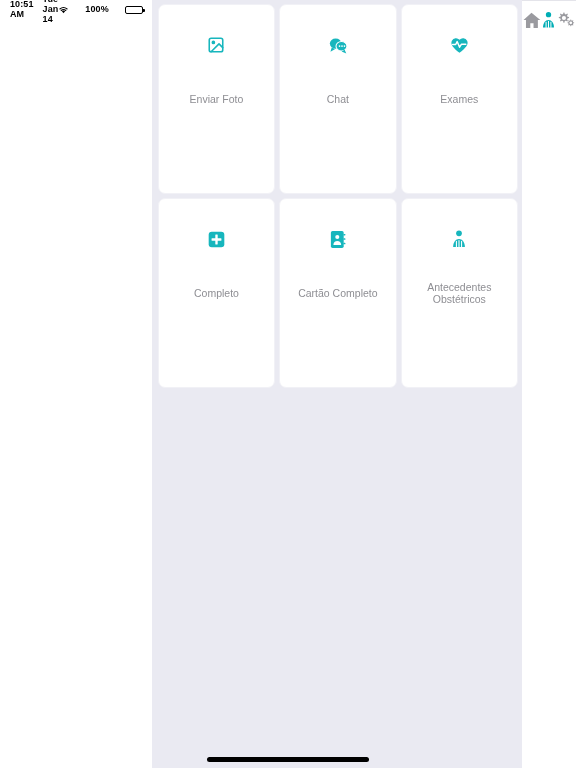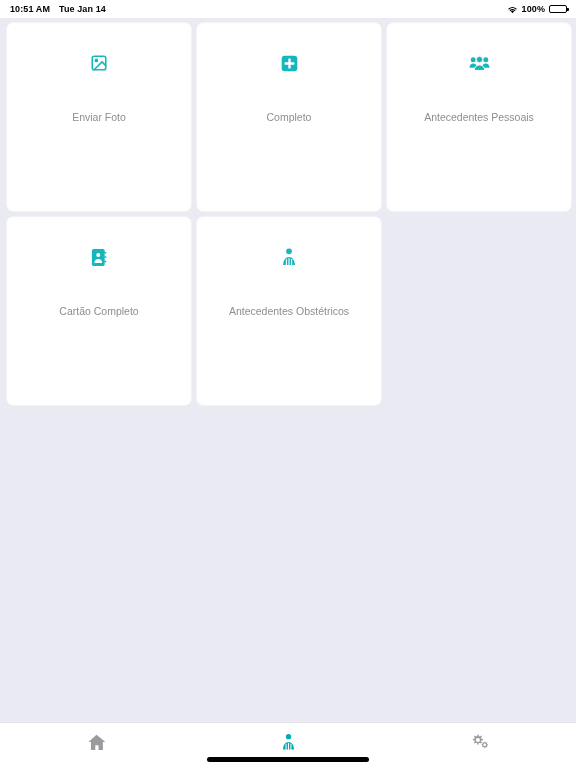--- a/index.html
+++ b/index.html
@@ -7,39 +7,38 @@
     width: 576px; height: 768px;
     background: #ffffff;
     font-family: "Liberation Sans", sans-serif;
     overflow: hidden;
   }
   .device {
     position: relative;
     width: 576px; height: 768px;
     background: #ffffff;
     display: flex;
-    flex-direction: column;
   }
 
   
   .statusbar {
     height: 18px;
     flex: 0 0 18px;
     display: flex;
     align-items: center;
     justify-content: space-between;
     padding: 0 9px 0 10px;
     background: #ffffff;
     font-size: 9px;
     color: #000000;
     font-weight: 600;
     letter-spacing: 0.1px;
   }
   .status-left { display: flex; align-items: center; gap: 9px; }
-  .status-right { display: flex; align-items: center; gap: 4px; }
+  .status-right { display: flex; align-items: flex-end; gap: 16px; }
   .wifi-icon { display: inline-block; width: 11px; height: 9px; position: relative; }
   .battery {
     width: 18px; height: 8.5px;
     border: 1px solid #000; border-radius: 2px;
     position: relative; padding: 1px;
   }
   .battery::after {
     content: ""; position: absolute; right: -3px; top: 2.3px;
     width: 1.6px; height: 3.4px; background: #000; border-radius: 0 1px 1px 0;
   }
@@ -180,48 +179,58 @@
         <div class="card-icon">
           <svg width="18" height="18" viewBox="0 0 24 24" fill="none" stroke="currentColor" stroke-width="2.1" stroke-linecap="round" stroke-linejoin="round">
             <rect x="3" y="3" width="18" height="18" rx="2.5"></rect>
             <circle cx="8.5" cy="8.5" r="1.4" fill="currentColor"></circle>
             <path d="M21 15.5l-5-5L5.5 21"></path>
           </svg>
         </div>
         <div class="card-label">Enviar Foto</div>
       </div>
 
-
-
-
+      <div class="card">
+        <div class="card-icon">
+          <svg width="20" height="17" viewBox="0 0 26 22">
+            <ellipse cx="10" cy="8.5" rx="7.6" ry="6.6" fill="currentColor"></ellipse>
+            <path d="M4.8 13.5 L3.2 19.2 L9.4 15.6 Z" fill="currentColor"></path>
+            <ellipse cx="17.5" cy="12" rx="7.1" ry="6.2" fill="currentColor" stroke="#fff" stroke-width="1.4"></ellipse>
+            <path d="M21.6 16.6 L23.8 21.4 L17.6 18.8 Z" fill="currentColor"></path>
+            <circle cx="15" cy="11.8" r="1.1" fill="#fff"></circle>
+            <circle cx="18.2" cy="11.8" r="1.1" fill="#fff"></circle>
+            <circle cx="21.4" cy="11.8" r="1.1" fill="#fff"></circle>
+          </svg>
+        </div>
+        <div class="card-label">Chat</div>
+      </div>
+
+
+
+      <div class="card">
+        <div class="card-icon">
+          <svg width="19" height="18" viewBox="0 0 22 20">
+            <path d="M11 19 C2 12.6 0.6 8.4 2.2 5 A5.3 5.3 0 0 1 11 4 A5.3 5.3 0 0 1 19.8 5 C21.4 8.4 20 12.6 11 19 Z" fill="currentColor"></path>
+            <path d="M3 9.4 h3.6 l1.7 -3.4 l2.8 6.6 l2 -3.4 h5.2" fill="none" stroke="#ffffff" stroke-width="1.7" stroke-linecap="round" stroke-linejoin="round"></path>
+          </svg>
+        </div>
+        <div class="card-label">Exames</div>
+      </div>
 
       <div class="card">
         <div class="card-icon">
           <svg width="17" height="17" viewBox="0 0 20 20">
             <rect x="0.8" y="0.8" width="18.4" height="18.4" rx="3.6" fill="currentColor"></rect>
             <rect x="8.6" y="4.2" width="2.8" height="11.6" rx="0.4" fill="#ffffff"></rect>
             <rect x="4.2" y="8.6" width="11.6" height="2.8" rx="0.4" fill="#ffffff"></rect>
           </svg>
         </div>
         <div class="card-label">Completo</div>
       </div>
 
-      <div class="card">
-        <div class="card-icon">
-          <svg width="21" height="17" viewBox="0 0 26 20">
-            <circle cx="5.2" cy="5.4" r="3.1" fill="currentColor"></circle>
-            <path d="M0.6 15.2 c0 -3.2 2.1 -5.1 4.6 -5.1 s4.6 1.9 4.6 5.1 Z" fill="currentColor"></path>
-            <circle cx="20.8" cy="5.4" r="3.1" fill="currentColor"></circle>
-            <path d="M16.2 15.2 c0 -3.2 2.1 -5.1 4.6 -5.1 s4.6 1.9 4.6 5.1 Z" fill="currentColor"></path>
-            <circle cx="13" cy="5.1" r="4" fill="currentColor" stroke="#ffffff" stroke-width="1.2"></circle>
-            <path d="M6.6 18.6 c0 -4.2 2.8 -6.8 6.4 -6.8 s6.4 2.6 6.4 6.8 Z" fill="currentColor" stroke="#ffffff" stroke-width="1.2"></path>
-          </svg>
-        </div>
-        <div class="card-label">Antecedentes Pessoais</div>
-      </div>
 
       <div class="card">
         <div class="card-icon">
           <svg width="16" height="19" viewBox="0 0 18 21">
             <rect x="1" y="0.9" width="14.4" height="19.2" rx="1.9" fill="currentColor"></rect>
             <rect x="15.0" y="4.2" width="2.4" height="1.7" rx="0.7" fill="currentColor"></rect>
             <rect x="15.0" y="9.2" width="2.4" height="1.7" rx="0.7" fill="currentColor"></rect>
             <rect x="15.0" y="14.2" width="2.4" height="1.7" rx="0.7" fill="currentColor"></rect>
             <circle cx="8.2" cy="7.6" r="2.3" fill="#ffffff"></circle>
             <path d="M3.8 16.6 c0 -2.7 2 -4.4 4.4 -4.4 s4.4 1.7 4.4 4.4 Z" fill="#ffffff"></path>

